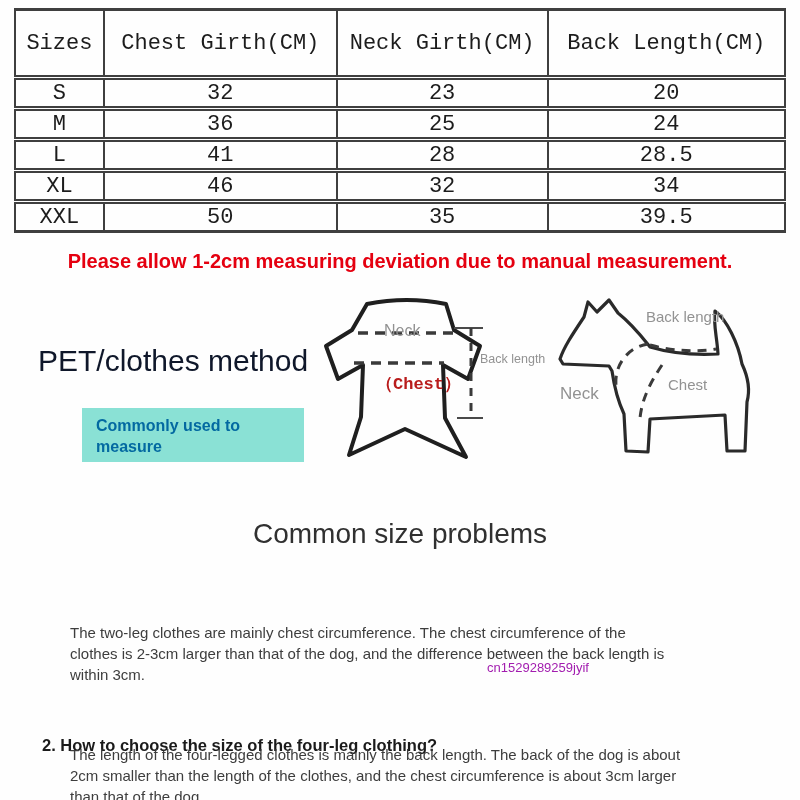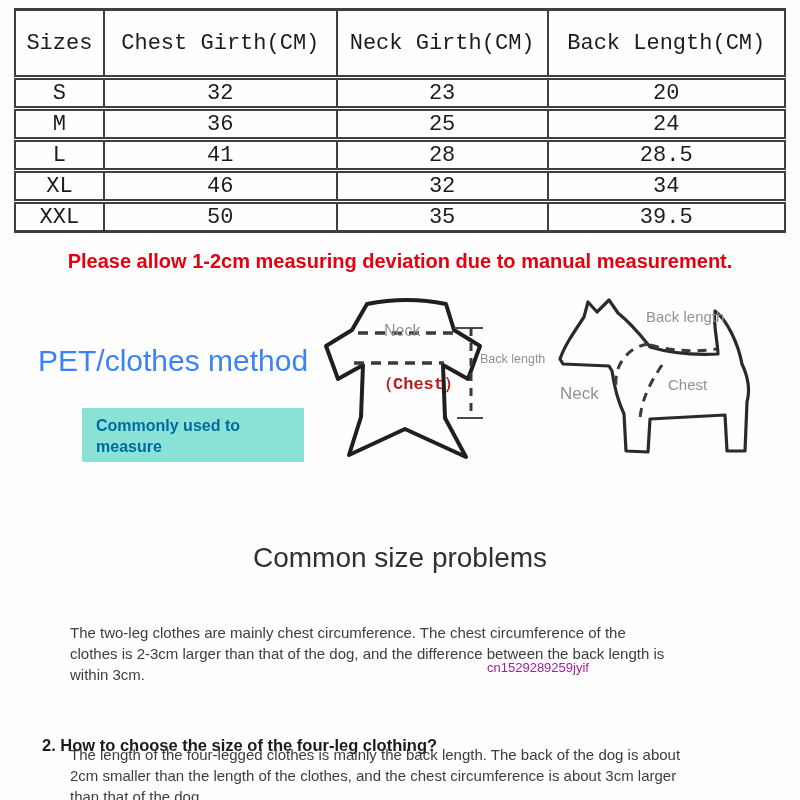--- a/index.html
+++ b/index.html
@@ -16,39 +16,39 @@
   table.size-table thead td{height:64px;font-size:22px;border-top:3px solid #3f3f3f;}
   table.size-table tbody td{height:26px;font-size:22px;}
   table.size-table tbody tr:last-child td{border-bottom:3px solid #3f3f3f;}
   .col-sizes{width:11.4%;margin-left:12px;}.col-chest{width:30.3%;}.col-neck{width:27.4%;}.col-back{width:30.9%;}
 
   
   .note-red{position:absolute;left:0;top:250px;width:800px;text-align:center;
           font-size:20px;font-weight:700;color:#e50010;letter-spacing:0px;}
 
   
-  .method-title{position:absolute;left:38px;top:344px;font-size:30px;color:#3b82f6;}
+  .method-title{position:absolute;left:38px;top:344px;font-size:30px;color:#0f172a;}
   .method-box{position:absolute;left:82px;top:408px;width:208px;height:40px;
           background:#8ae1d5;padding:7px 0 7px 14px;}
   .method-box div{font-size:16px;font-weight:700;color:#0369a1;line-height:21px;}
 
   .garment-svg{position:absolute;left:320px;top:287px;}
   .dog-svg{position:absolute;left:538px;top:287px;}
   .diagram-label{position:absolute;color:#929292;}
   .lbl-garment-neck{left:384px;top:322px;font-size:16px;}
   .lbl-garment-chest{left:376px;top:372px;font-size:17px;font-weight:700;color:#b91c1c;
           font-family:Liberation Mono, monospace;}
   .lbl-garment-back{left:480px;top:352px;font-size:12.5px;}
   .lbl-dog-back{left:646px;top:308px;font-size:15px;}
   .lbl-dog-neck{left:560px;top:384px;font-size:17px;}
   .lbl-dog-chest{left:668px;top:376px;font-size:15px;}
 
   
   .problems-heading{position:absolute;left:0;top:518px;width:800px;text-align:center;
-          font-size:28px;color:#303030;margin-top:24px;}
+          font-size:28px;color:#303030;}
   .q-title{position:absolute;font-size:16.5px;font-weight:700;color:#1a1a1a;}
   .q1-title{left:45px;top:586px;}
   .q2-title{left:42px;top:736px;}
   .q-body{position:absolute;left:70px;width:650px;font-size:15px;line-height:21px;color:#3d3d3d;}
   .q1-body{top:622px;}
   .q2-body{top:744px;}
   .watermark{position:absolute;left:487px;top:660px;font-size:13px;color:#a21caf;}
 </style>
 </head>
 <body>

